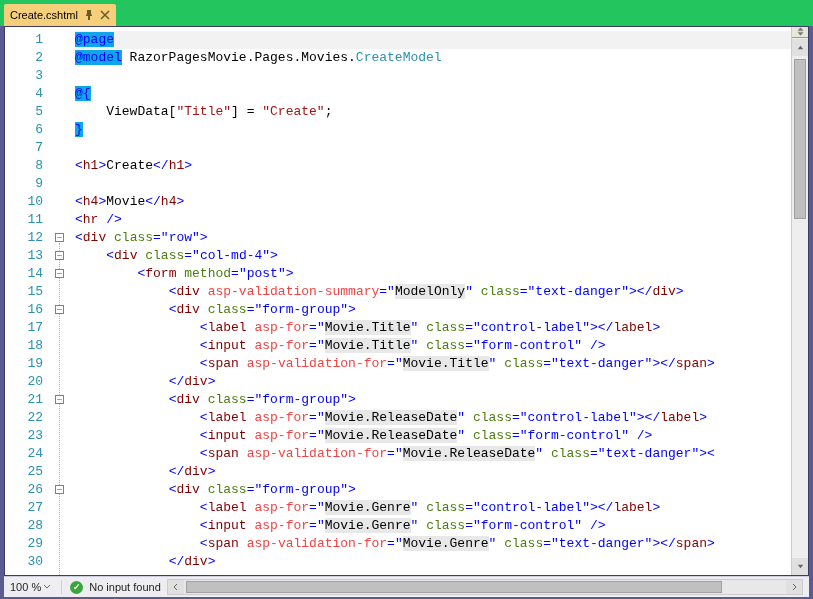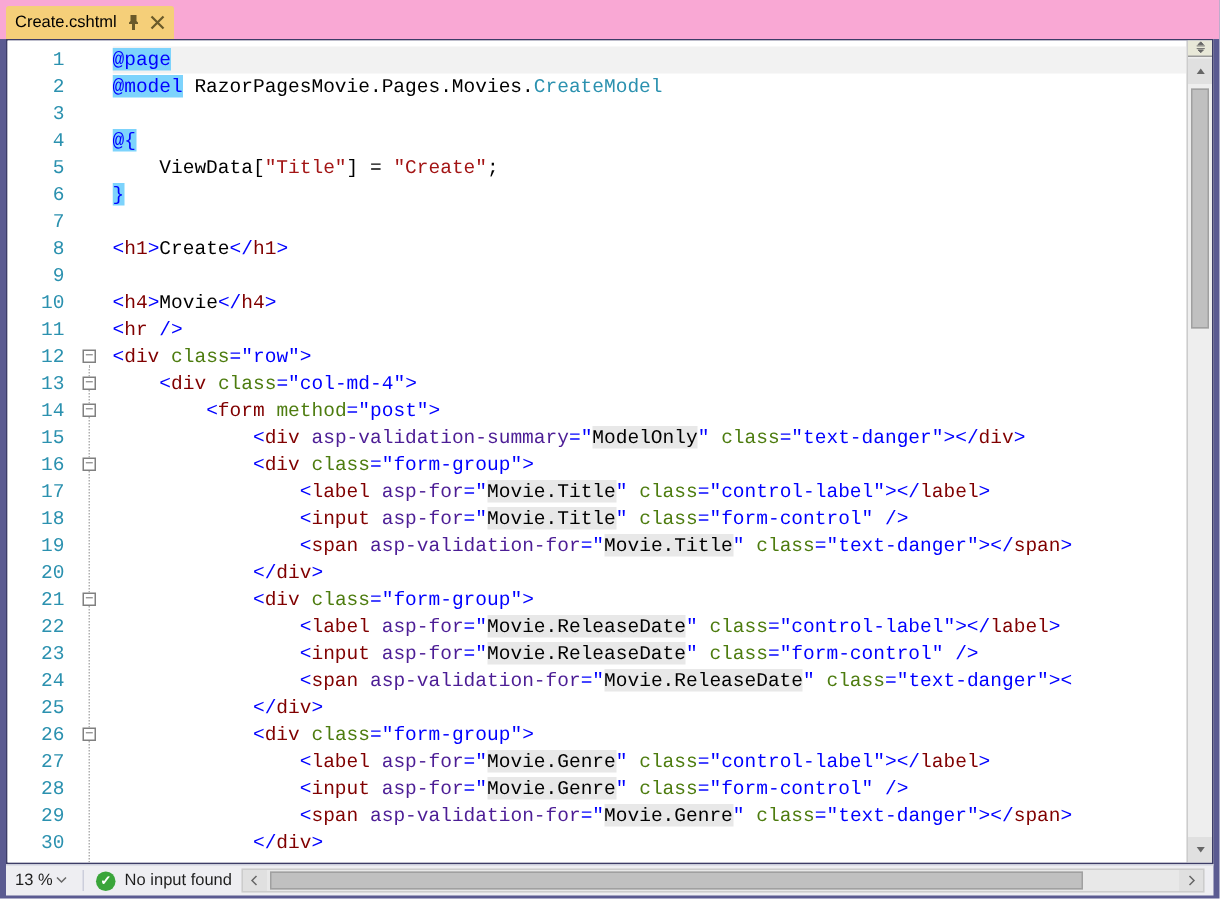--- a/index.html
+++ b/index.html
@@ -1,44 +1,44 @@
 <!DOCTYPE html>
 <html><head>
 <meta charset="utf-8">
 <style>
   * { box-sizing: border-box; }
   html, body { margin: 0; padding: 0; height: 100%; font-family: Consolas, "Courier New", monospace; font-size: 13px; }
   body { background: #5B5B91; display: flex; flex-direction: column; width: 813px; height: 599px; overflow: hidden; }
 
-  .tab-bar { background: #f9a8d4; height: 26px; display: flex; align-items: flex-end; padding-left: 4px; }
+  .tab-bar { background: #22c55e; height: 26px; display: flex; align-items: flex-end; padding-left: 4px; }
   .tab { background: #F5CF79; color: #000; height: 22px; display: flex; align-items: center; padding: 0 6px; font-family: "Segoe UI", sans-serif; font-size: 11px; border-top-left-radius: 2px; border-top-right-radius: 2px; }
   .tab .pin, .tab .close { margin-left: 6px; cursor: pointer; }
   .pin svg, .close svg { display: block; }
 
   .editor-shell { flex: 1 1 auto; display: flex; position: relative; background: #fff; margin: 0 4px; overflow: hidden; border: 1px solid #3c3c66;}
   .editor { flex: 1 1 auto; display: flex; overflow: hidden; background: #fff; }
   .gutter { width: 48px; text-align: right; background: #fff; color: #2B91AF; padding-right: 10px; white-space: pre; line-height: 18px; padding-top: 4px; user-select: none;}
   .fold-col { width: 22px; background: #fff; position: relative; line-height: 18px; padding-top: 4px; }
   .fold-col .fold { position:absolute; left: 2px; width: 9px; height: 9px; border:1px solid #808080; background:#fff; font-size:9px; line-height:7px; text-align:center; cursor:pointer; color:#808080; font-family: monospace;}
   .fold-col .vline { position:absolute; left: 6px; top:14px; bottom:0; width:0; border-left:1px dotted #b0b0b0; }
 
   .code-area { flex:1 1 auto; background:#fff; white-space: pre; line-height: 18px; padding-top: 4px; overflow: hidden; position:relative; }
   .code-area .line { height:18px; position:relative; }
   .code-area .hl-line { background:#f2f2f2; }
-  .code-area .yellow-bg { background:#7dd3fc; }
+  .code-area .yellow-bg { background:#0ea5e9; }
   .code-area .value-hl { background:#e8e8e8; }
 
   .k-brown   { color:#A31515; }   
   .k-blue    { color:#0000FF; }   
   .k-dblue   { color:#0000FF; }
   .k-maroon  { color:#800000; }   
   .k-red     { color:#4d7c0f; }   
   .k-text    { color:#000000; }
   .k-teal    { color:#2B91AF; }   
-  .k-purple  { color:#4c1d95; }
+  .k-purple  { color:#ef4444; }
 
   .vscroll { width: 17px; background:#eeeeee; border-left:1px solid #cccccc; position:relative; }
   .vscroll .up, .vscroll .down { position:absolute; left:0; right:0; height:17px; background:#e0e0e0; display:flex; align-items:center; justify-content:center; cursor:pointer; }
   .vscroll .up { top:0; } .vscroll .down { bottom:0; }
   .vscroll .up svg, .vscroll .down svg, .vscroll .split svg { width:9px; height:9px; }
   .vscroll .thumb { position:absolute; left:2px; right:2px; top:20px; height:160px; background:#c0c0c0; border:1px solid #a0a0a0; cursor:pointer;}
   .vscroll .split { position:absolute; top:-1px; left:0; right:0; height:12px; background:#e8e8d8; border-bottom:1px solid #999; display:flex; align-items:center; justify-content:center; cursor:pointer;}
 
   .statusbar { height: 21px; background:#eeeef2; border-top:1px solid #cccedb; display:flex; align-items:center; font-family:"Segoe UI",sans-serif; font-size:11px; color:#1e1e1e; margin:0 4px 2px 4px;}
   .statusbar .zoom { padding: 0 6px; display:flex; align-items:center; gap:2px; cursor:pointer;}
@@ -100,21 +100,21 @@
     <div class="down">
       <svg viewBox="0 0 10 10">
           <path d="M5 7l3-4H2z" fill="#666"></path>
         </svg>
     </div>
   </div>
 </div>
 
 <div class="statusbar">
   <div class="zoom">
-    <span>13 %</span>
+    <span>100 %</span>
     <svg viewBox="0 0 8 8">
         <path d="M1 2l3 3 3-3" stroke="#666" fill="none"></path>
       </svg>
   </div>
   <div class="divider"></div>
   <div class="health">
     <span class="check-ico">✓</span>
     <span>No input found</span>
   </div>
   <div class="hscroll">

